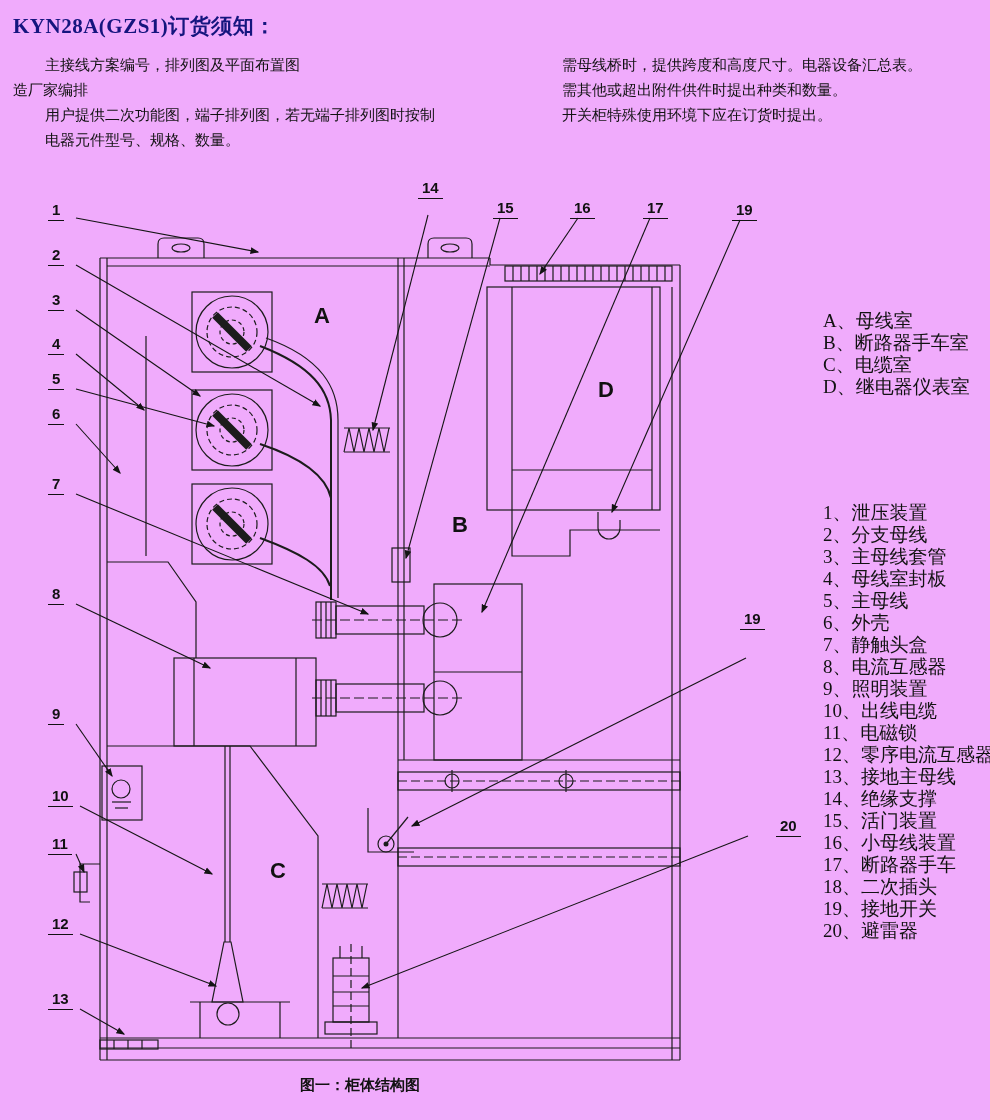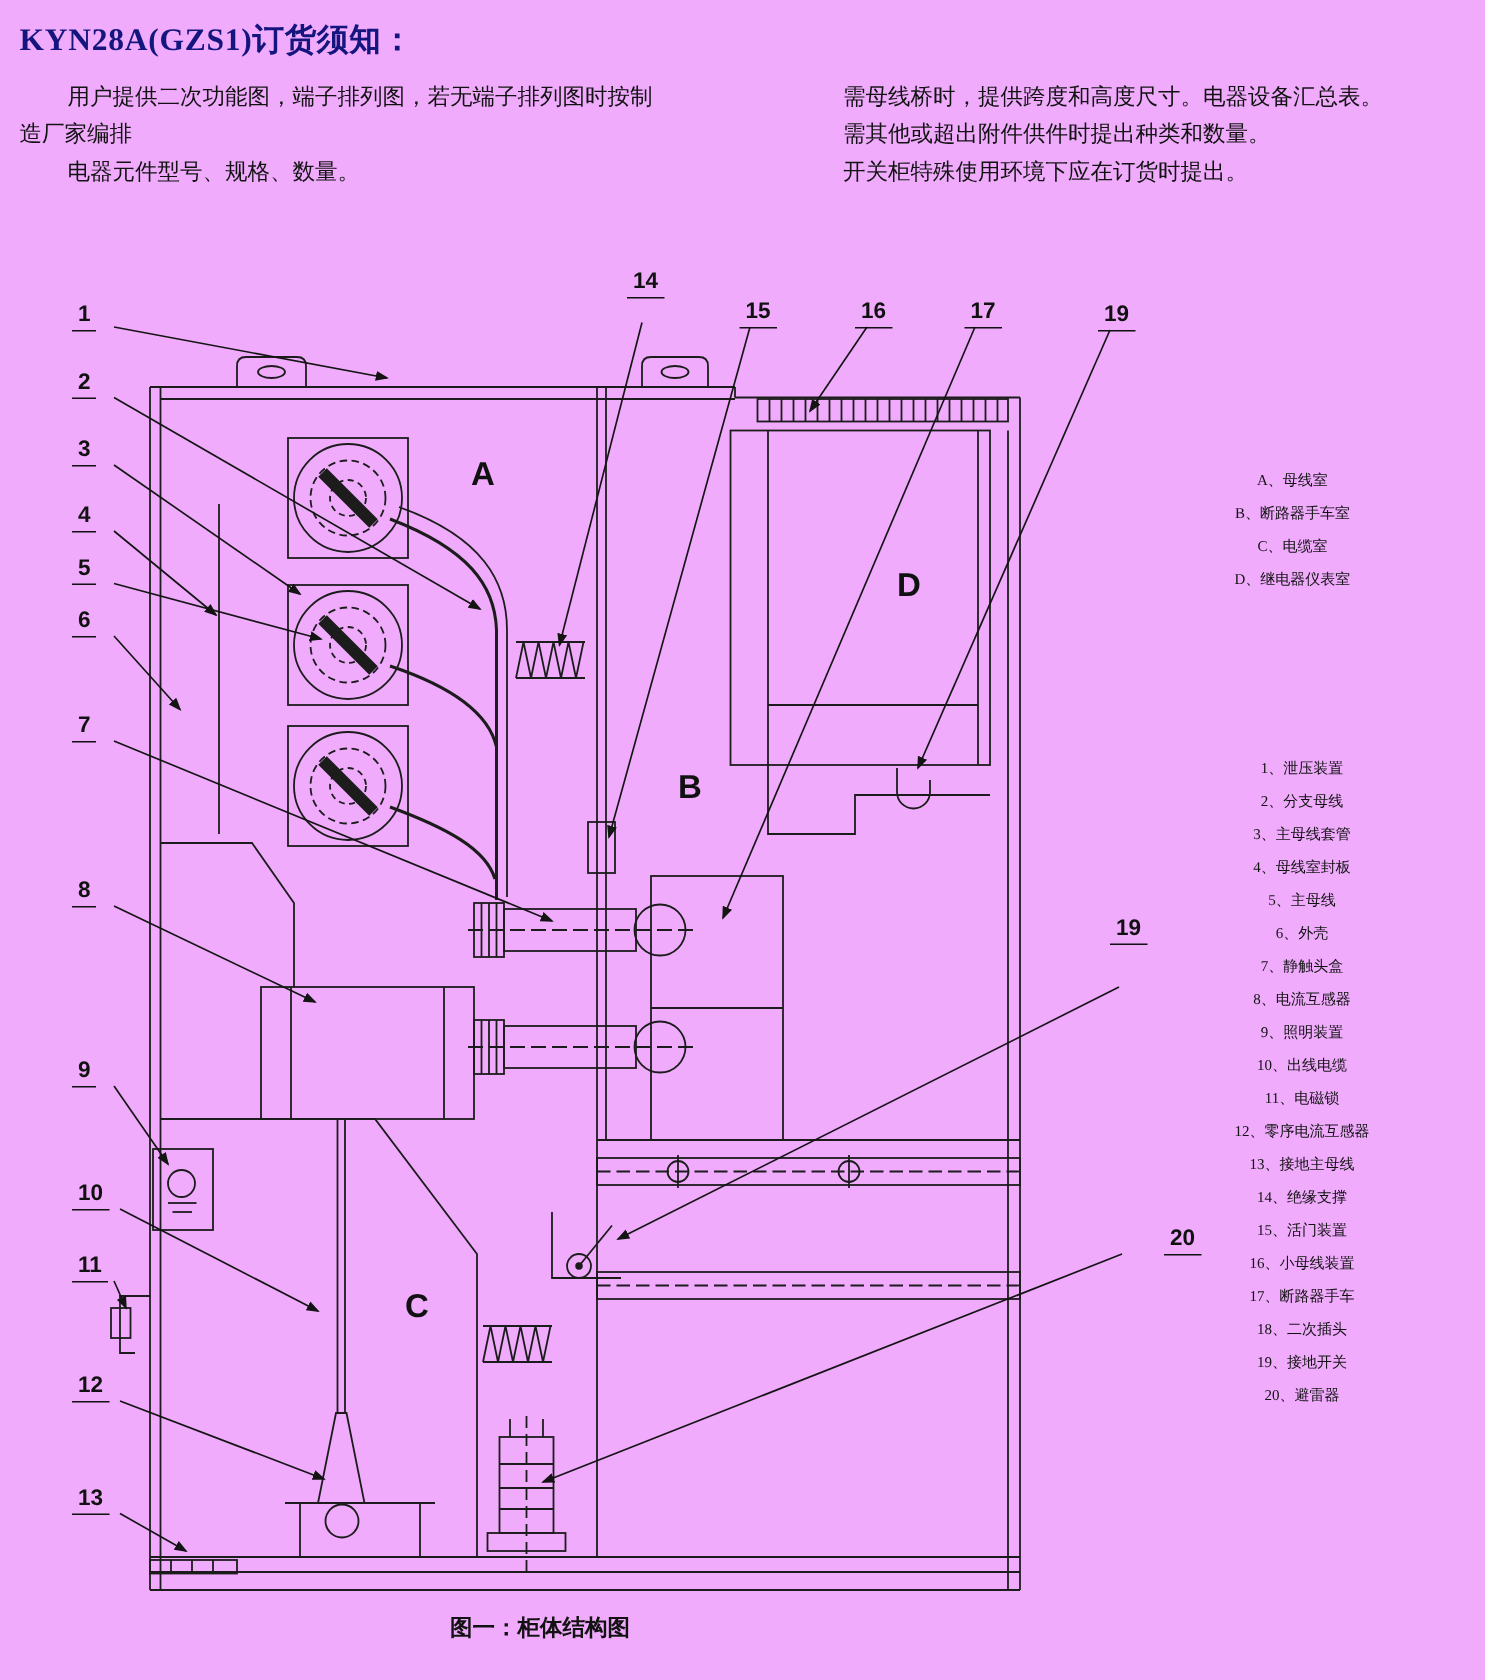--- a/index.html
+++ b/index.html
@@ -24,37 +24,38 @@
     font-family:"Liberation Sans","DejaVu Sans",sans-serif;
     font-size:15px; font-weight:bold; color:#111;
     border-bottom:1.5px solid #111; padding:0 4px 2px;
     line-height:16px;
   }
   .comp-letter {
     position:absolute;
     font-family:"Liberation Sans","DejaVu Sans",sans-serif;
     font-size:22px; font-weight:600; color:#111;
   }
-  .legend { position:absolute; font-size:10px;text-align:center; }
+  .legend { position:absolute; font-size:19px; }
   .legend .legend-line { line-height:22px; white-space:nowrap; }
   .caption {
     position:absolute; left:300px; top:1076px; width:260px;
     text-align:left; font-size:15px; font-weight:bold;
   }
 </style>
 </head>
 <body>
 
 <div class="page">
 
   <h1 class="title">KYN28A(GZS1)订货须知：</h1>
 
   <div class="notes notes-left">
+    <p class="note-line indent">主接线方案编号，排列图及平面布置图</p>
+    <p class="note-line">造厂家编排</p>
     <p class="note-line indent">用户提供二次功能图，端子排列图，若无端子排列图时按制</p>
-    <p class="note-line">造厂家编排</p>
     <p class="note-line indent">电器元件型号、规格、数量。</p>
   </div>
 
   <div class="notes notes-right">
     <p class="note-line">需母线桥时，提供跨度和高度尺寸。电器设备汇总表。</p>
     <p class="note-line">需其他或超出附件供件时提出种类和数量。</p>
     <p class="note-line">开关柜特殊使用环境下应在订货时提出。</p>
   </div>
 
   <svg class="drawing" width="990" height="1120" viewBox="0 0 990 1120">

